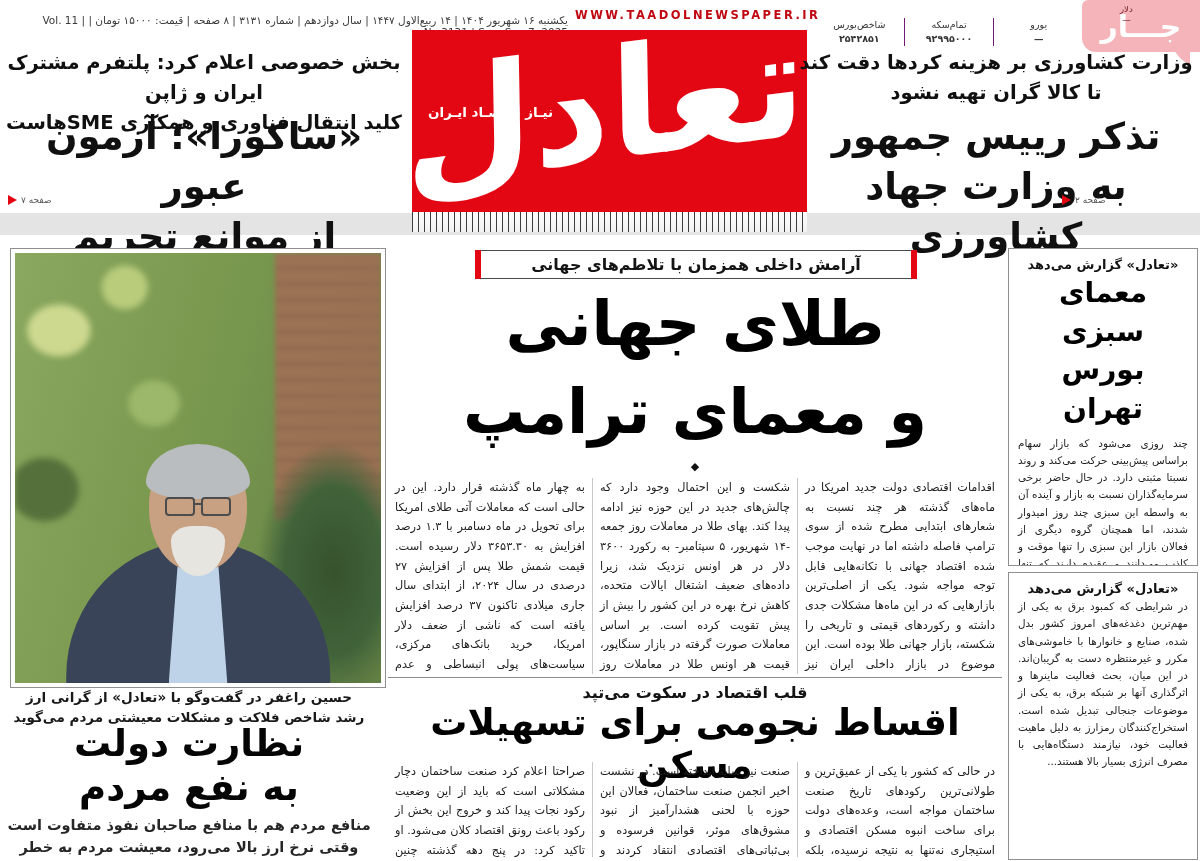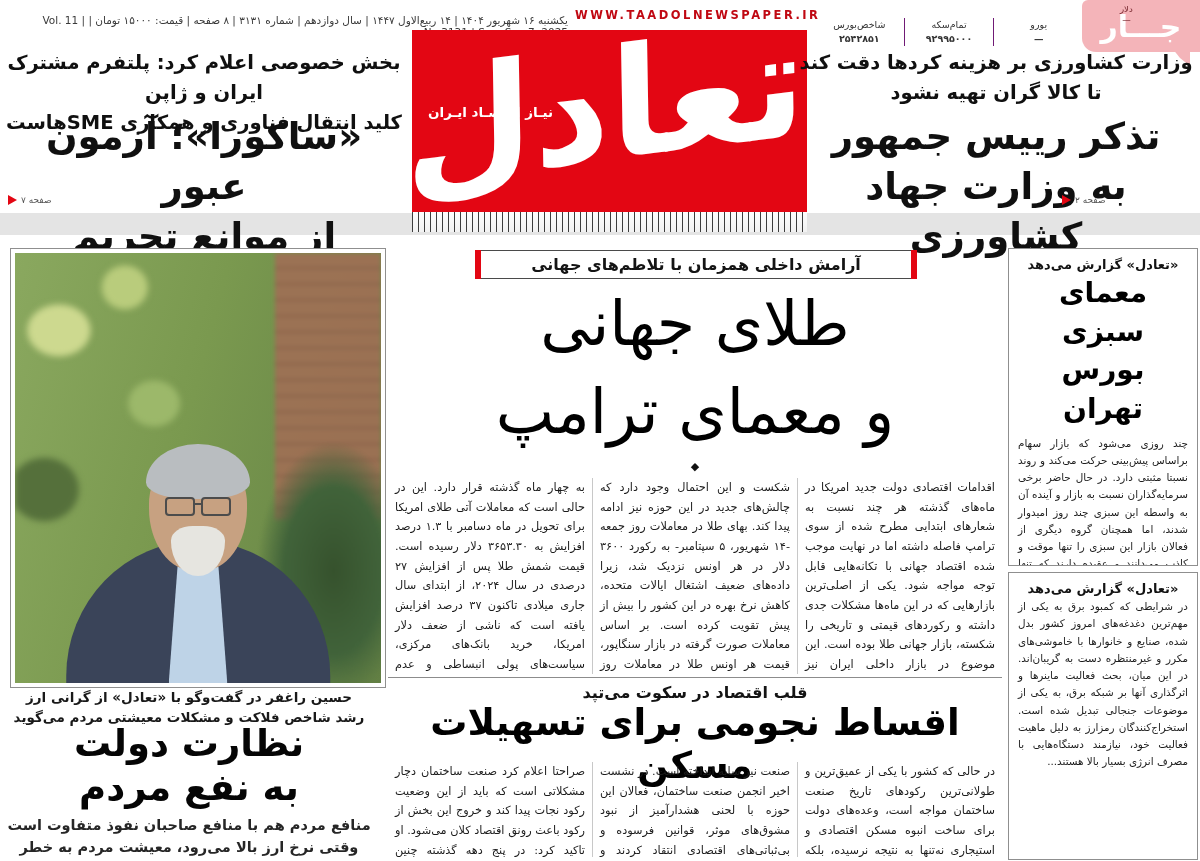--- a/index.html
+++ b/index.html
@@ -77,21 +77,21 @@
 
   .iv-kicker{left:0;top:688px;width:378px;font-size:13.5px;font-weight:700;line-height:1.45;color:#191919;}
   .iv-headline{left:0;top:722px;width:378px;font-size:37px;font-weight:700;line-height:1.18;color:#050505;}
   .iv-deck{left:0;top:814px;width:378px;font-size:14.5px;font-weight:700;line-height:1.55;color:#262626;}
 
   
   .kicker-box{left:475px;top:250px;width:440px;height:27px;border:1px solid #4a4a4a;
       display:flex;align-items:center;justify-content:center;font-size:16px;font-weight:700;}
   .kicker-box:before,.kicker-box:after{content:"";position:absolute;top:-1px;bottom:-1px;width:6px;background:#e30613;}
   .kicker-box:before{right:-1px;} .kicker-box:after{left:-1px;}
-  .lead-headline{left:385px;top:280px;width:620px;font-size:62px;font-weight:400;line-height:1.42;
+  .lead-headline{left:385px;top:280px;width:620px;font-size:62px;font-weight:700;line-height:1.42;
       color:#000;letter-spacing:-1px;}
   .diamond{left:385px;top:460px;width:620px;font-size:11px;color:#111;}
   .cols{left:388px;top:478px;width:614px;height:196px;display:flex;direction:rtl;overflow:hidden;}
   .cols2{left:388px;top:762px;width:614px;height:95px;display:flex;direction:rtl;overflow:hidden;}
   .col{flex:1;padding:0 7px;font-size:11.3px;line-height:1.74;color:#1c1c1c;border-left:1px solid #c8c8c8;}
   .col:last-child{border-left:none;}
   .mid-divider{left:388px;top:677px;width:614px;border-top:1px solid #8c8c8c;}
   .kicker2{left:385px;top:683px;width:620px;font-size:16px;font-weight:700;}
   .headline2{left:385px;top:701px;width:620px;font-size:37px;font-weight:700;letter-spacing:-0.5px;color:#000;}
 

